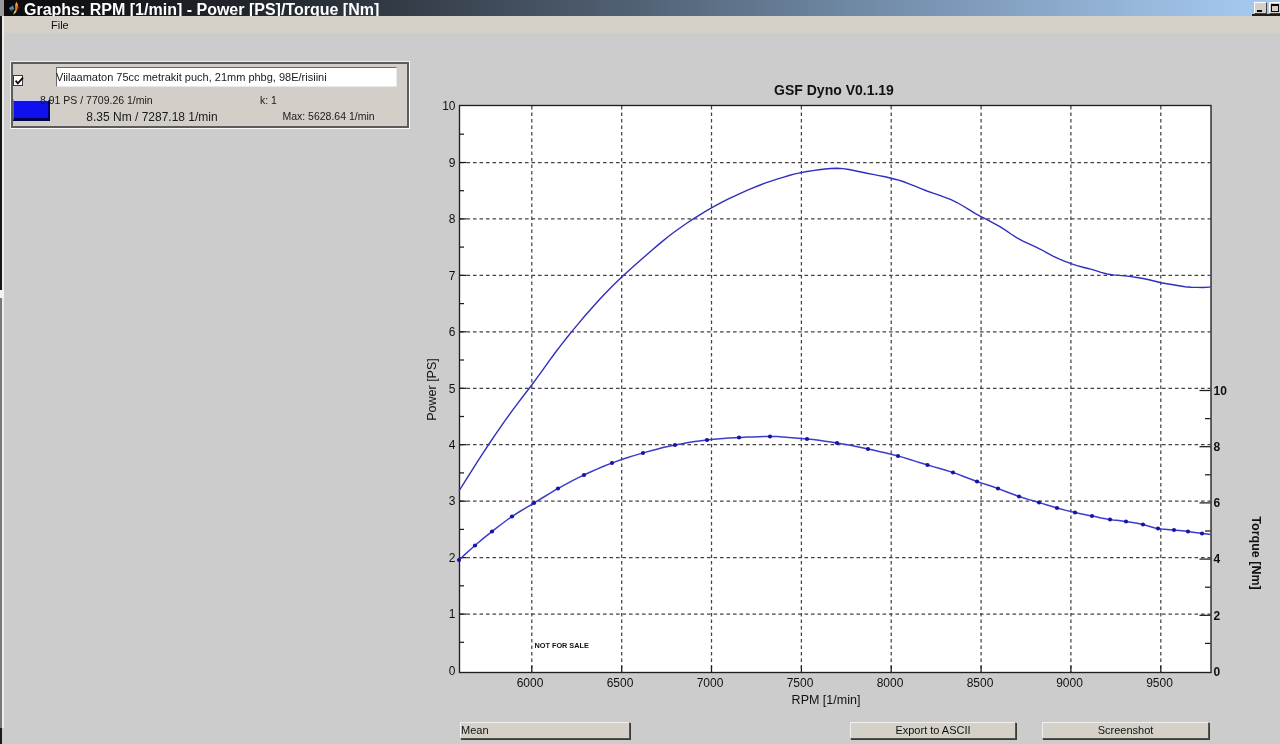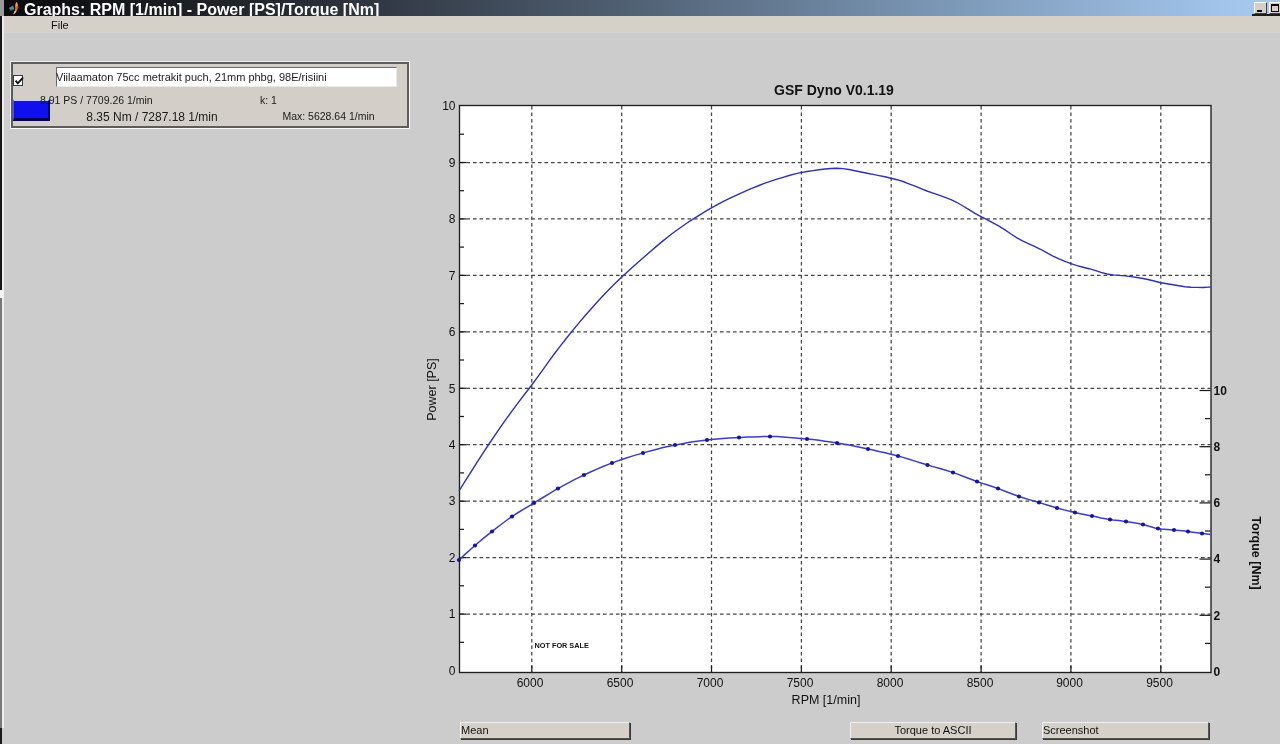--- a/index.html
+++ b/index.html
@@ -191,14 +191,14 @@
     </g>
     <text x="834" y="95" text-anchor="middle" font-size="14px" font-weight="bold">GSF Dyno V0.1.19</text>
     <text x="826" y="703.5" text-anchor="middle" font-size="12.5px">RPM [1/min]</text>
     <text transform="translate(431.5,389.5) rotate(-90)" text-anchor="middle" font-size="12.5px" y="4">Power [PS]</text>
     <text transform="translate(1255.5,553) rotate(90)" text-anchor="middle" font-size="12.5px" font-weight="bold" y="4">Torque [Nm]</text>
     <text x="534.5" y="648" font-size="7.3px" font-weight="bold" letter-spacing="0">NOT FOR SALE</text>
   </g>
 </svg>
 
 <div class="abs" style="left:460px;top:722px;width:170px;height:17px;background:#d5d1c9;border:1px solid;border-color:#f2f0ec #55534e #55534e #f2f0ec;box-shadow:1px 1px 0 #3a3a38;color:#111;font-size:11px;line-height:15px;">Mean</div>
-<div class="abs" style="left:850px;top:722px;width:166px;height:17px;background:#d5d1c9;border:1px solid;border-color:#f2f0ec #55534e #55534e #f2f0ec;box-shadow:1px 1px 0 #3a3a38;color:#111;font-size:11px;line-height:15px;text-align:center;">Torque to ASCII</div>
-<div class="abs" style="left:1042px;top:722px;width:167px;height:17px;background:#d5d1c9;border:1px solid;border-color:#f2f0ec #55534e #55534e #f2f0ec;box-shadow:1px 1px 0 #3a3a38;color:#111;font-size:11px;line-height:15px;text-align:left;">Screenshot</div>
+<div class="abs" style="left:850px;top:722px;width:166px;height:17px;background:#d5d1c9;border:1px solid;border-color:#f2f0ec #55534e #55534e #f2f0ec;box-shadow:1px 1px 0 #3a3a38;color:#111;font-size:11px;line-height:15px;text-align:center;">Export to ASCII</div>
+<div class="abs" style="left:1042px;top:722px;width:167px;height:17px;background:#d5d1c9;border:1px solid;border-color:#f2f0ec #55534e #55534e #f2f0ec;box-shadow:1px 1px 0 #3a3a38;color:#111;font-size:11px;line-height:15px;text-align:center;">Screenshot</div>
 
 </body></html>

